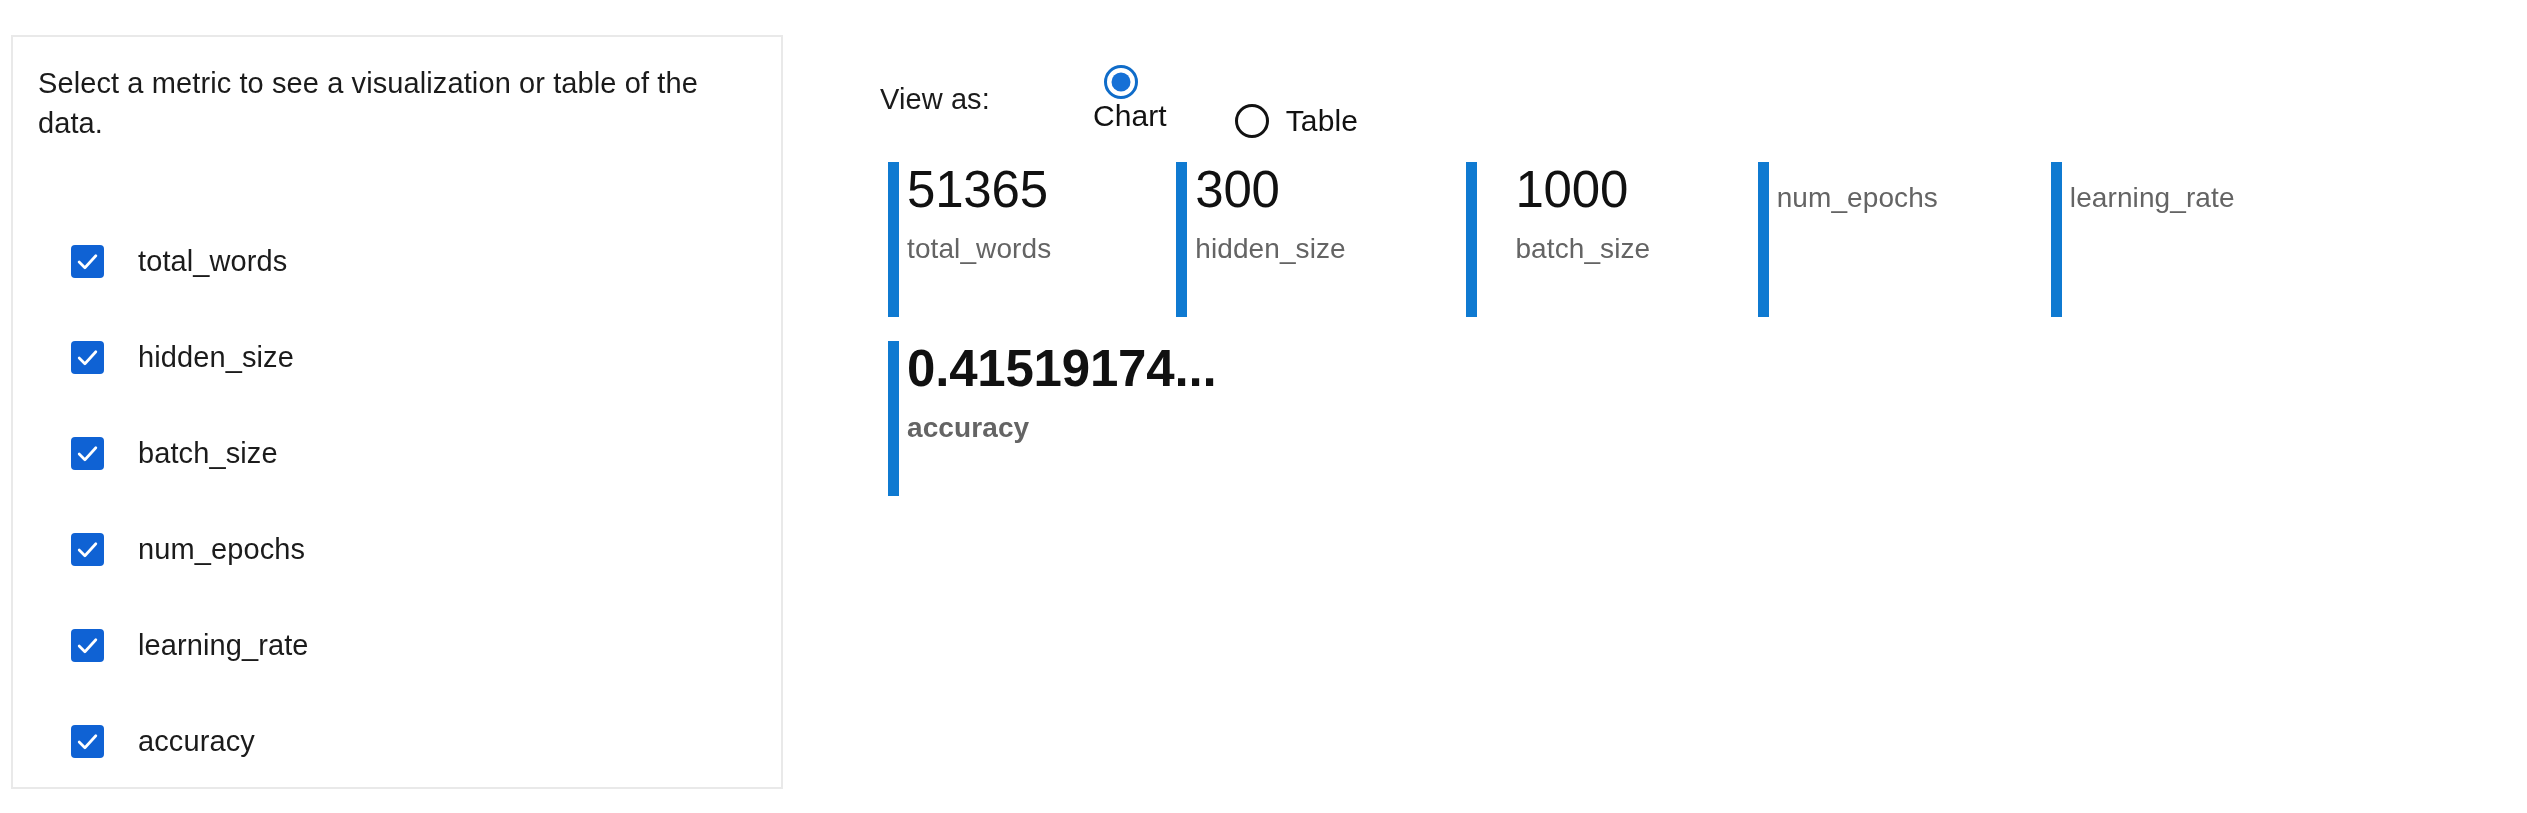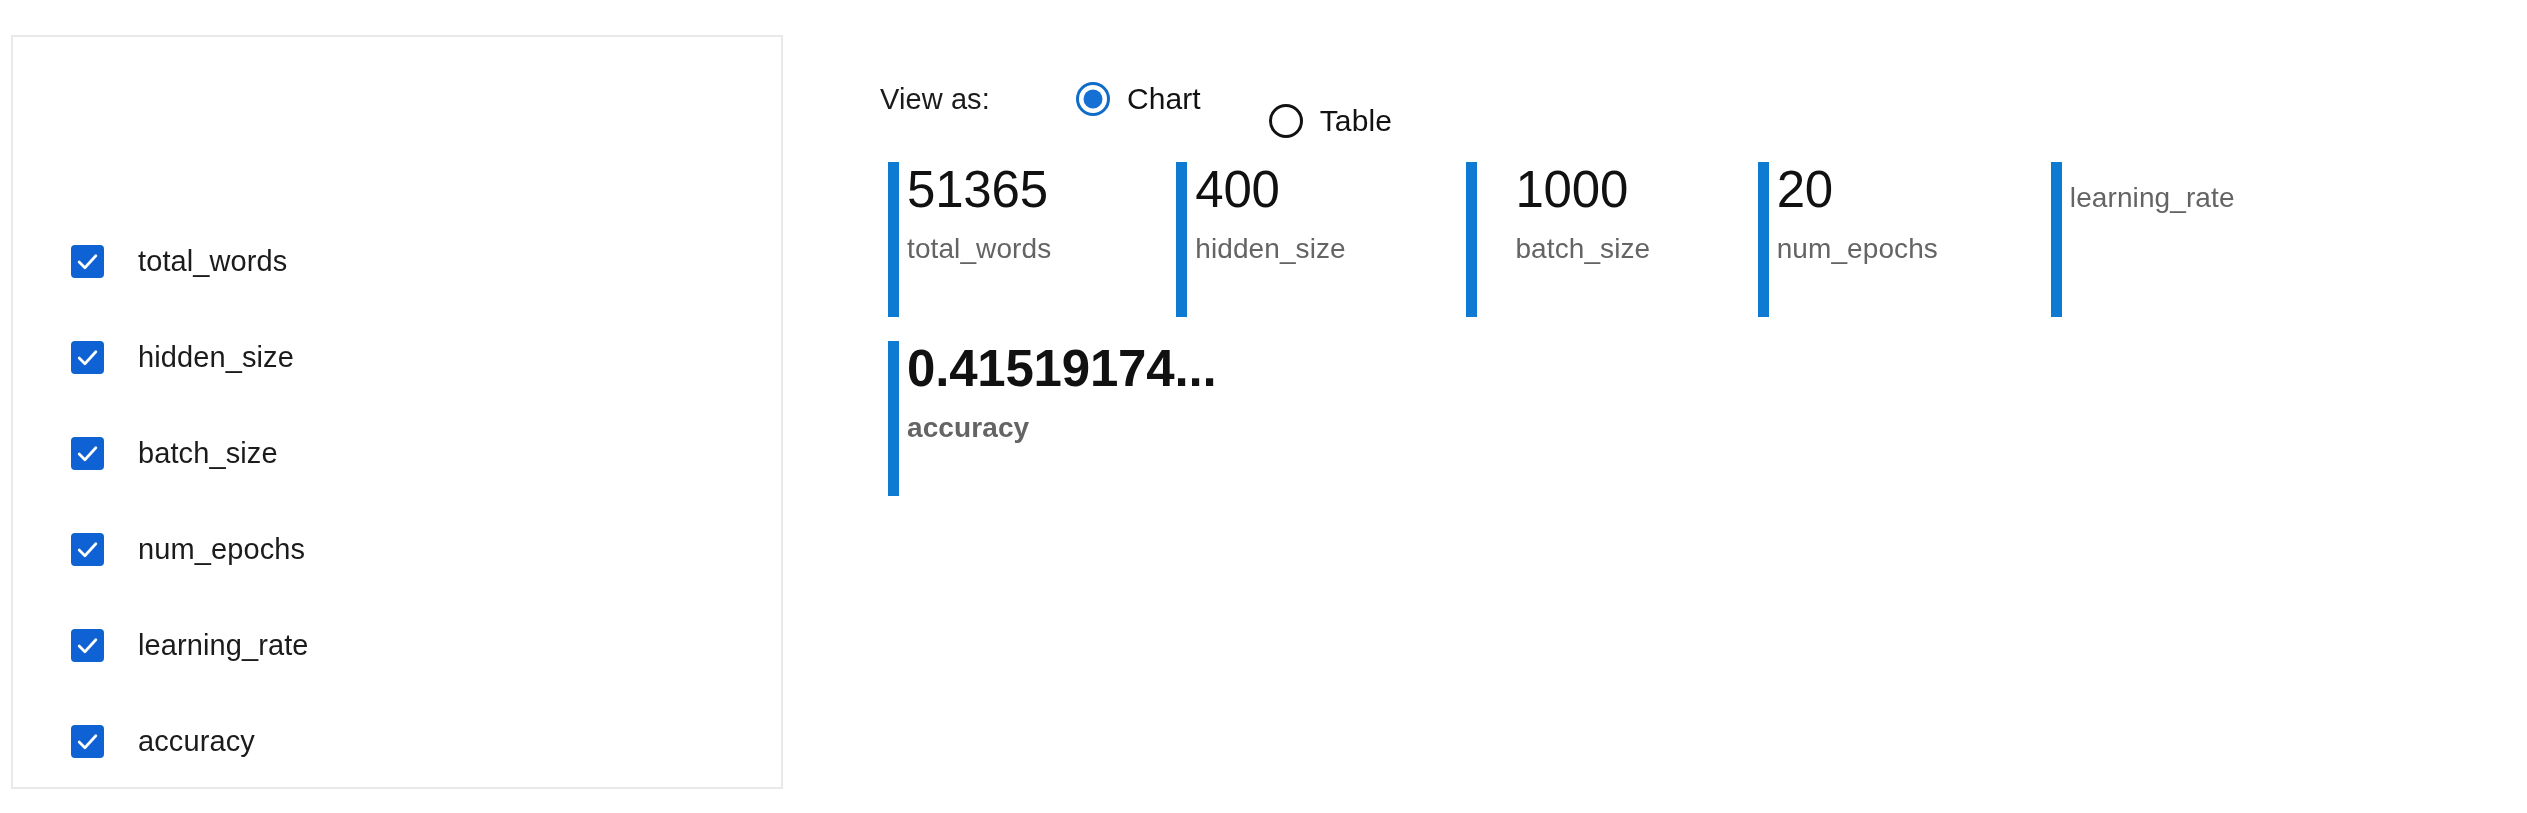--- a/index.html
+++ b/index.html
@@ -85,21 +85,21 @@
   #view-as-label {
     font-size: 29px;
     color: #1b1b1b;
     letter-spacing: 0.1px;
   }
   .radio-option {
     display: flex;
     align-items: center;
     cursor: pointer;
   }
-  #radio-chart-option { margin-left: 86px; }
+  #radio-chart-option { margin-left: 86px; flex-direction: column; }
   #radio-table-option { margin-left: 68px; margin-top: 44px; }
   .radio-outer {
     width: 34px;
     height: 34px;
     border-radius: 50%;
     box-sizing: border-box;
     position: relative;
     flex: 0 0 auto;
   }
   .radio-outer.on  { border: 3px solid #0f6cc9; }
@@ -172,20 +172,21 @@
   #kpi-card-batch_size   { width: 293px; gap: 30px; }
   #kpi-card-num_epochs   { width: 295px; }
   #kpi-card-learning_rate{ width: 460px; }
   #kpi-card-accuracy     { width: 460px; }
 </style>
 </head>
 <body>
 
 <div id="metric-panel">
 
+  <div id="panel-instruction">Select a metric to see a visualization or table of the data.</div>
 
   <div id="metric-checklist">
 
     <div class="check-row">
       <span class="checkbox">
         <svg viewBox="0 0 24 24" fill="none" stroke="#ffffff" stroke-width="2.6" stroke-linecap="round" stroke-linejoin="round">
             <polyline points="4,12.5 9.5,18 20,6.5"></polyline>
           </svg>
       </span>
       <span class="check-label">total_words</span>
@@ -263,37 +264,36 @@
       <div class="kpi-accent"></div>
       <div class="kpi-body">
         <div class="kpi-value">51365</div>
         <div class="kpi-label">total_words</div>
       </div>
     </div>
 
     <div class="kpi-card" id="kpi-card-hidden_size">
       <div class="kpi-accent"></div>
       <div class="kpi-body">
-        <div class="kpi-value">400</div>
+        <div class="kpi-value">300</div>
         <div class="kpi-label">hidden_size</div>
       </div>
     </div>
 
     <div class="kpi-card" id="kpi-card-batch_size">
       <div class="kpi-accent"></div>
       <div class="kpi-body">
         <div class="kpi-value">1000</div>
         <div class="kpi-label">batch_size</div>
       </div>
     </div>
 
     <div class="kpi-card" id="kpi-card-num_epochs">
       <div class="kpi-accent"></div>
       <div class="kpi-body">
-        <div class="kpi-value">20</div>
         <div class="kpi-label">num_epochs</div>
       </div>
     </div>
 
     <div class="kpi-card" id="kpi-card-learning_rate">
       <div class="kpi-accent"></div>
       <div class="kpi-body">
         <div class="kpi-label">learning_rate</div>
       </div>
     </div>

